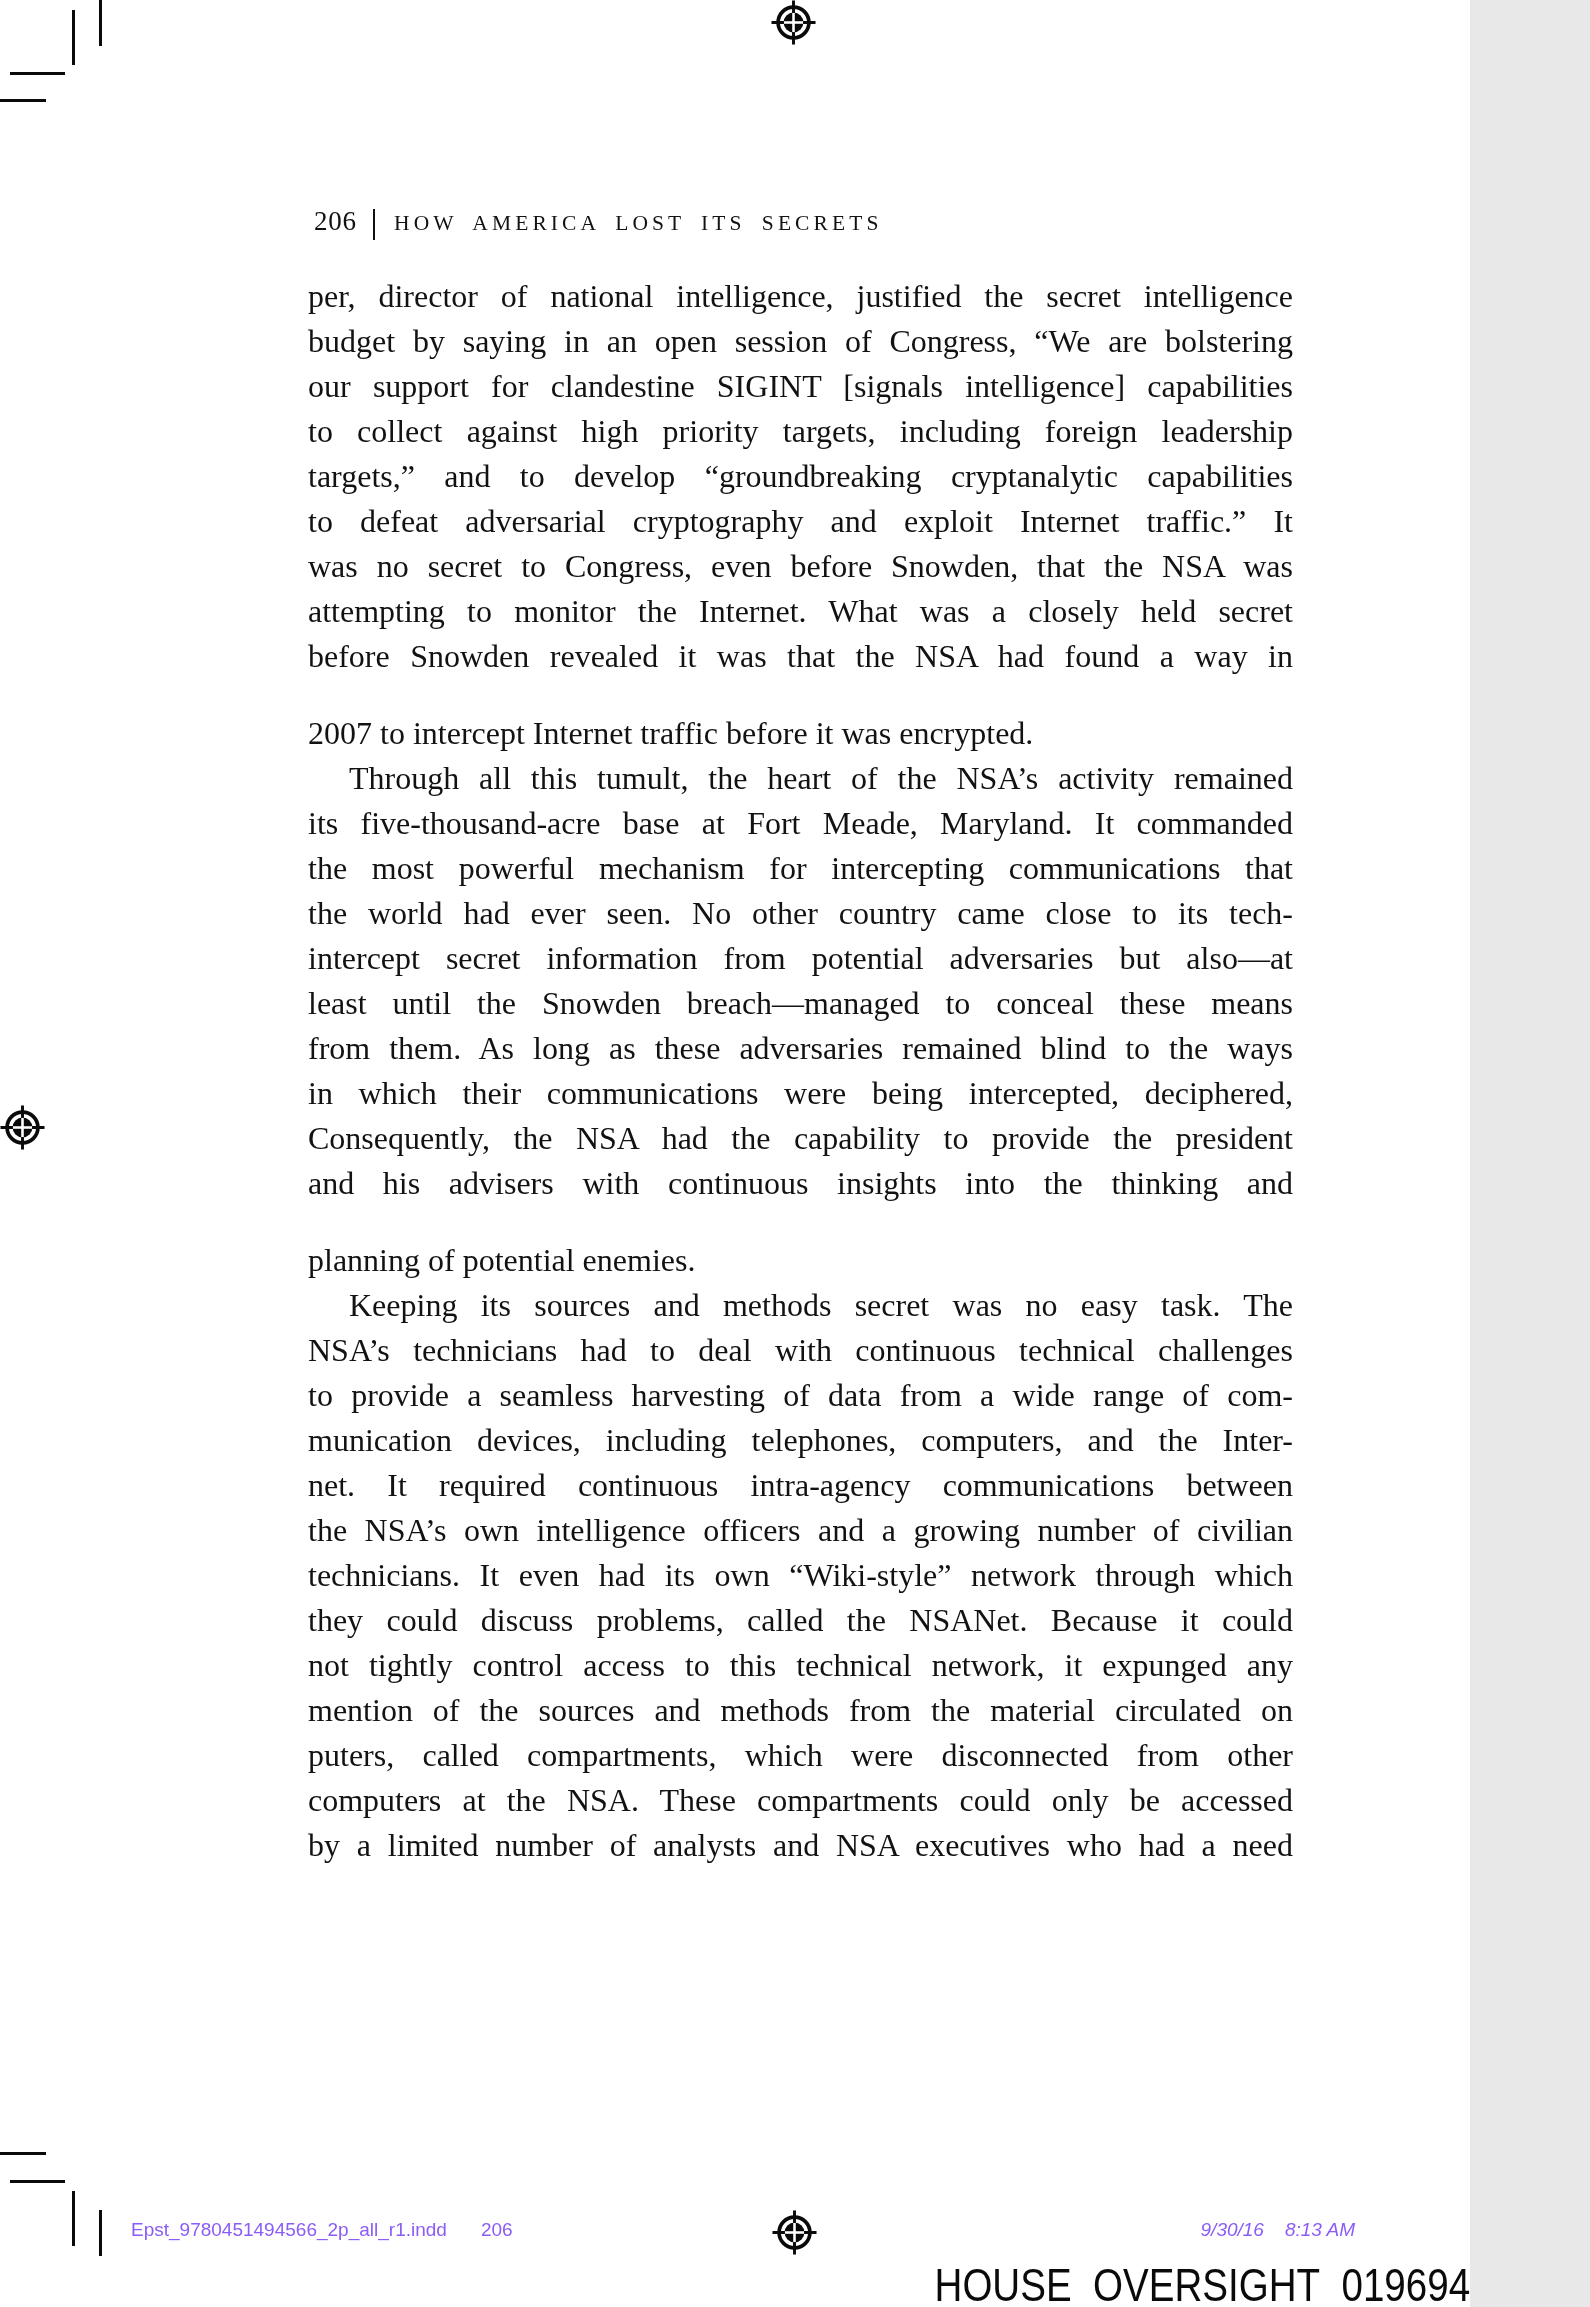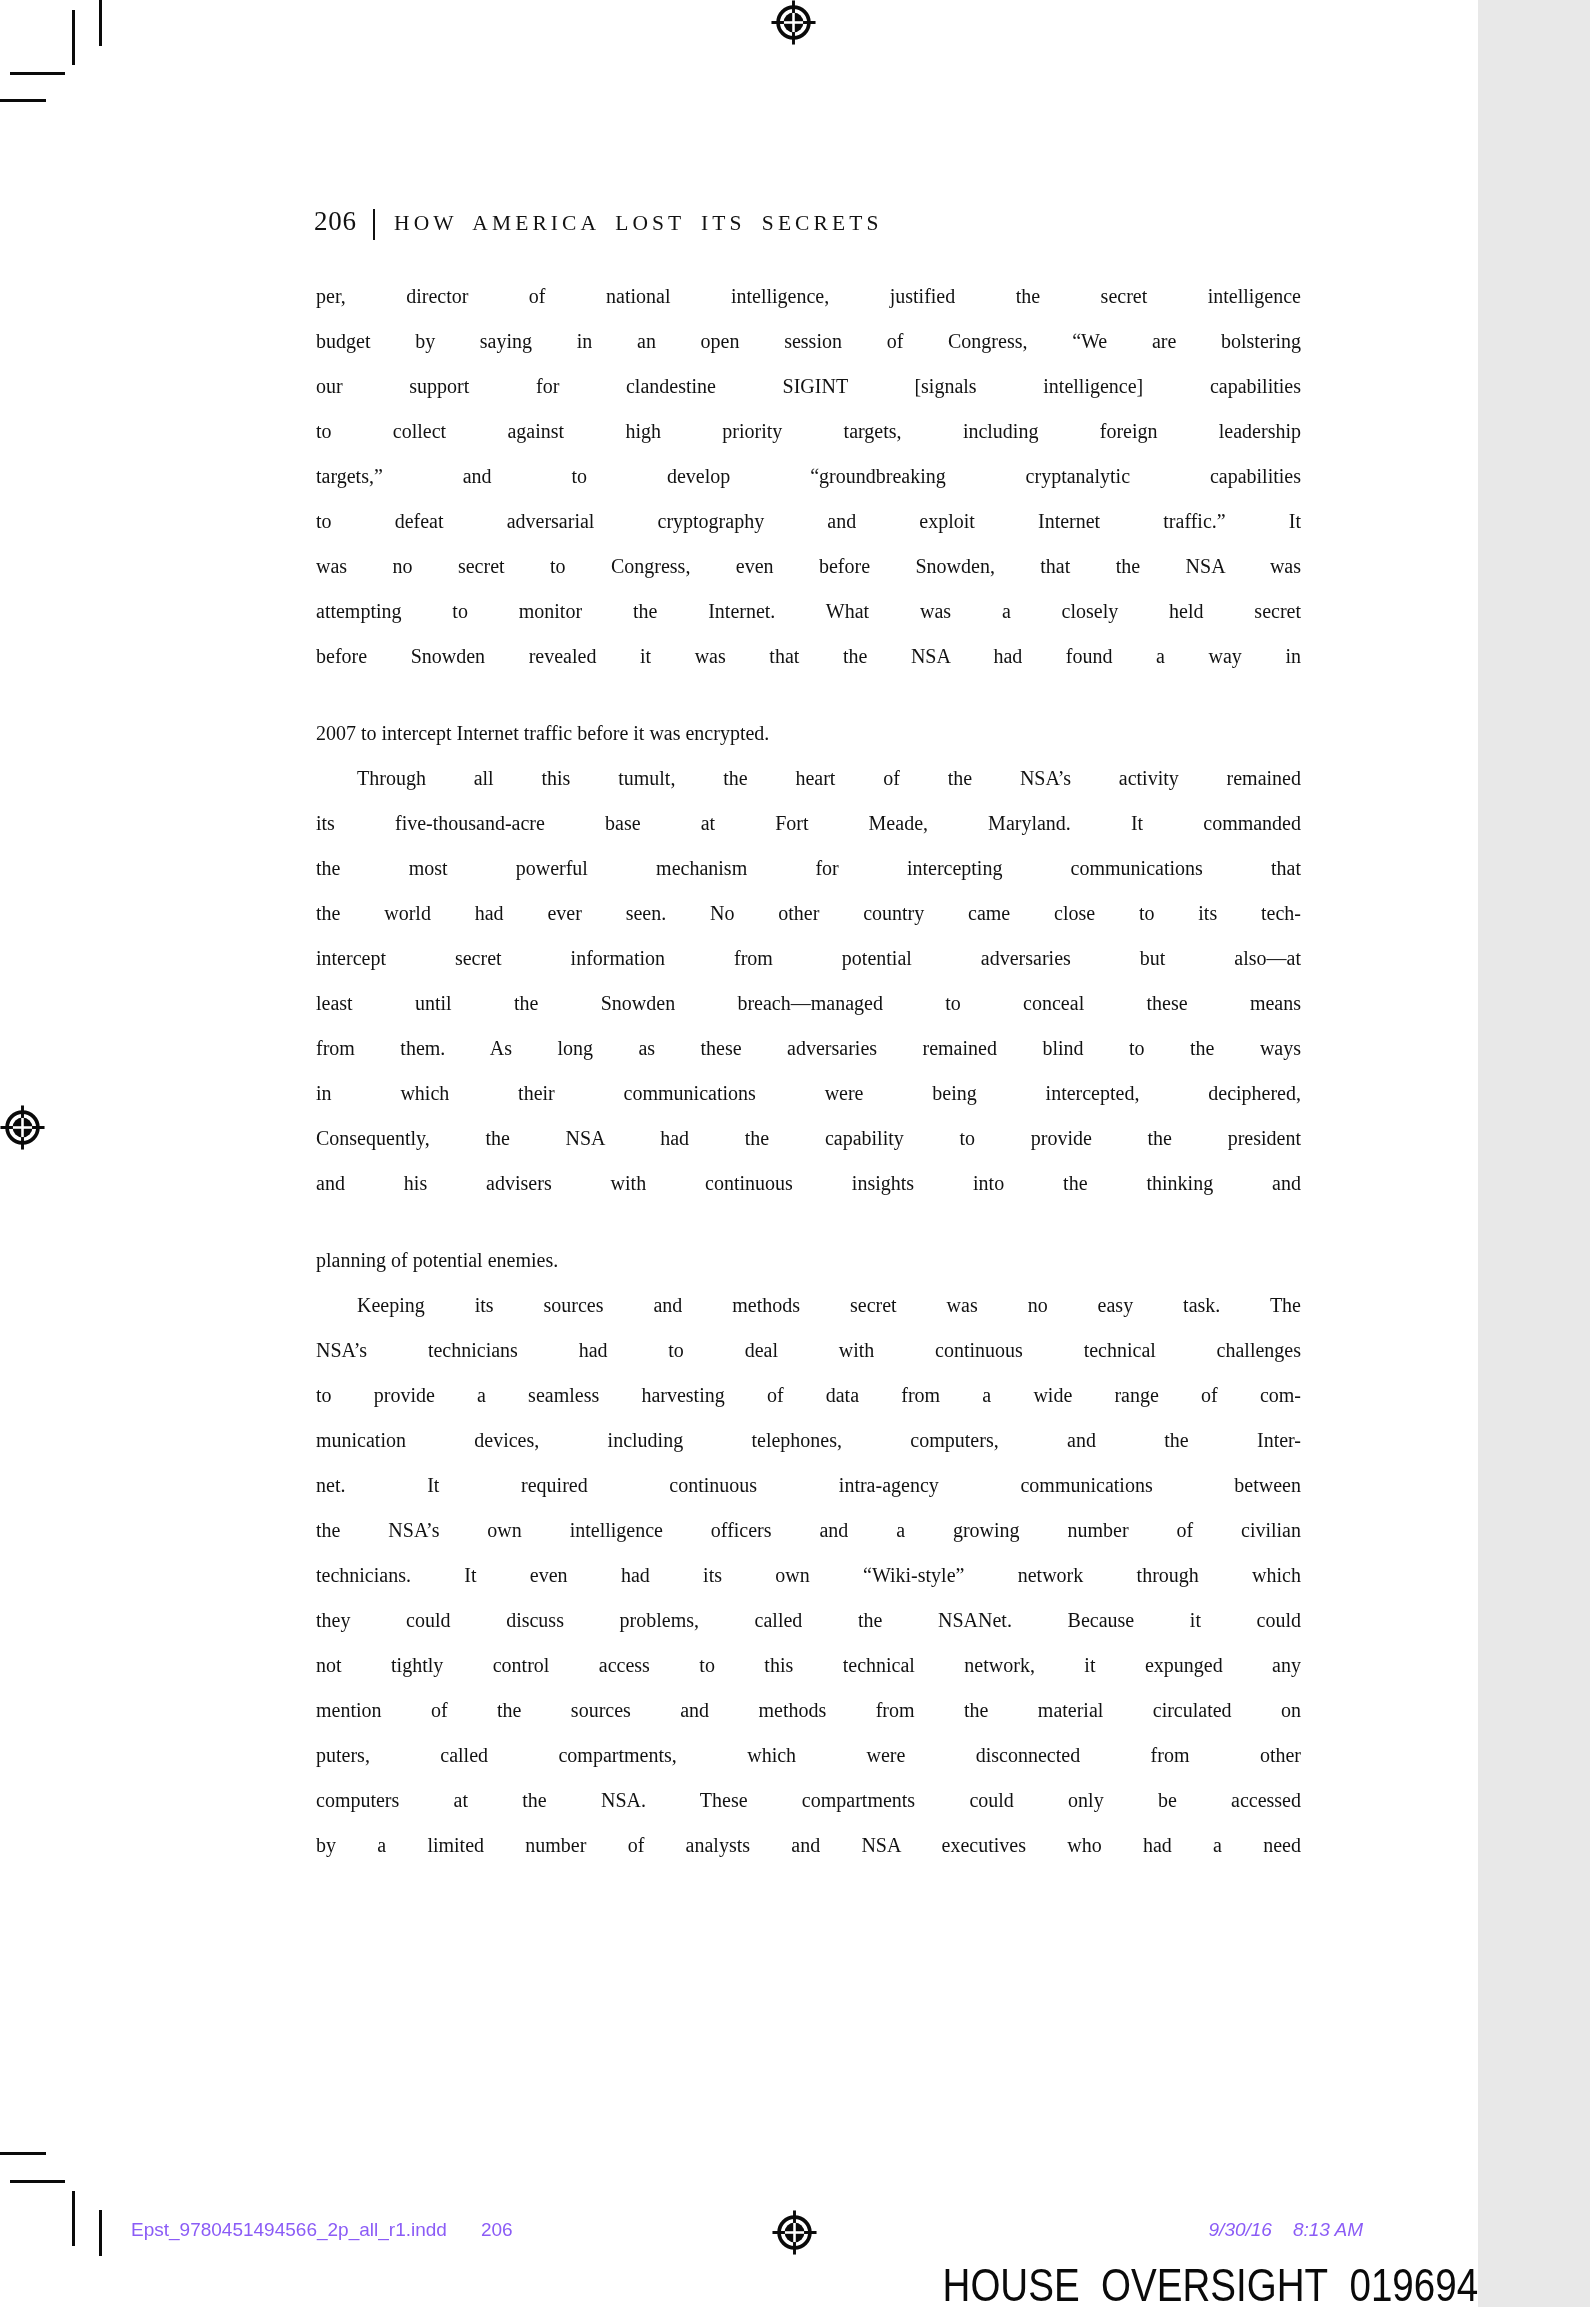--- a/index.html
+++ b/index.html
@@ -1,43 +1,42 @@
 <!DOCTYPE html>
 <html style="font-size:12px"><head>
 <meta charset="utf-8">
 <style>
   html,body{margin:0;padding:0;background:#e8e8e8;}
   .page{
     position:relative; width:1470px; height:2307px;
     background:#ffffff; overflow:hidden;
     font-family:"Liberation Serif","DejaVu Serif",serif;
     color:#121212;
-    padding-left:8px;
   }
   
   .crop{position:absolute;background:#0a0a0a;}
   
   .regmark{position:absolute;width:47px;height:47px;}
   
   .running-head{
     position:absolute; left:314px; top:206px; height:37px;
     display:flex; align-items:baseline; white-space:nowrap;
   }
   .running-head .pagenum{font-size:27px;letter-spacing:0.7px;}
   .running-head .rule{
     display:inline-block; width:2.2px; height:31px; background:#101010;
     margin:0 19px 0 16.3px; align-self:center;
   }
   .running-head .title{
     font-size:21.5px; letter-spacing:4.1px; word-spacing:6.7px;
   }
   
   .body-text{
-    position:absolute; left:316px; top:274px; width:985px;
-    font-size:20px; line-height:45px;
+    position:absolute; left:308px; top:274px; width:985px;
+    font-size:32px; line-height:45px;
   }
   .bline{
     text-align:justify;
     text-align-last:justify;
     white-space:normal;
   }
   .bline.end{text-align-last:left;margin-top:32px;}
   .bline.indent{text-indent:41px;}
   
   .slug{

